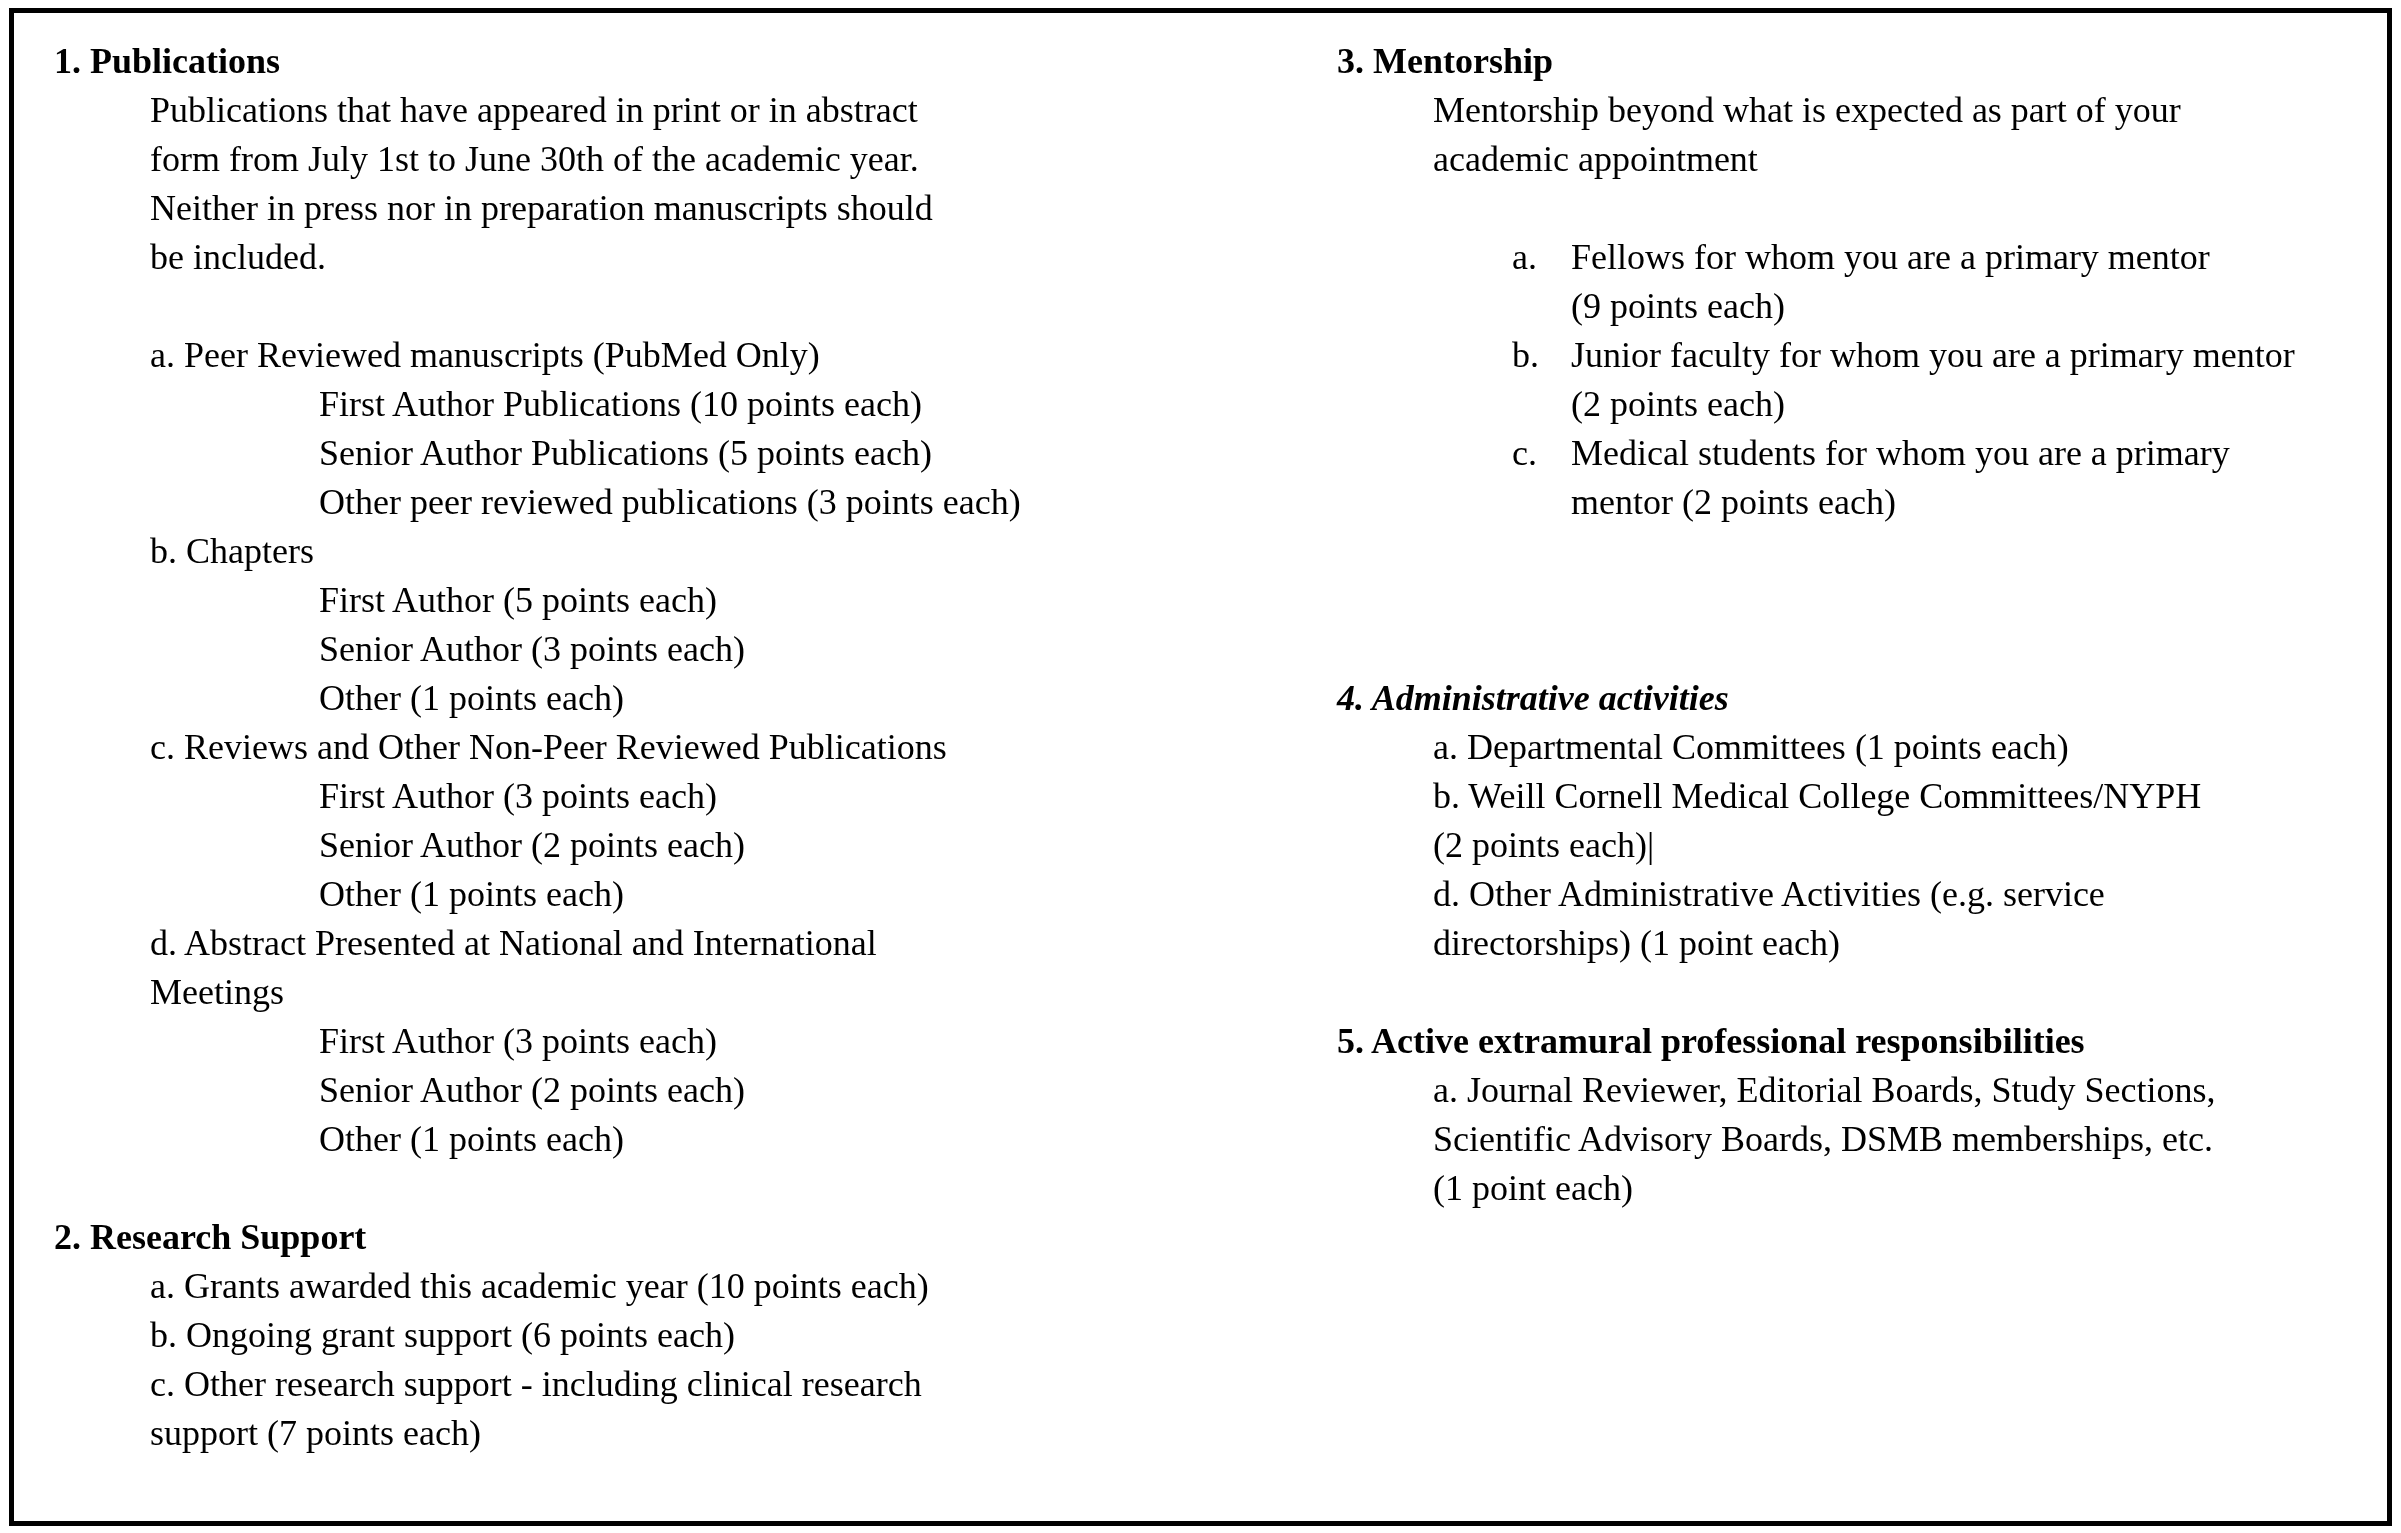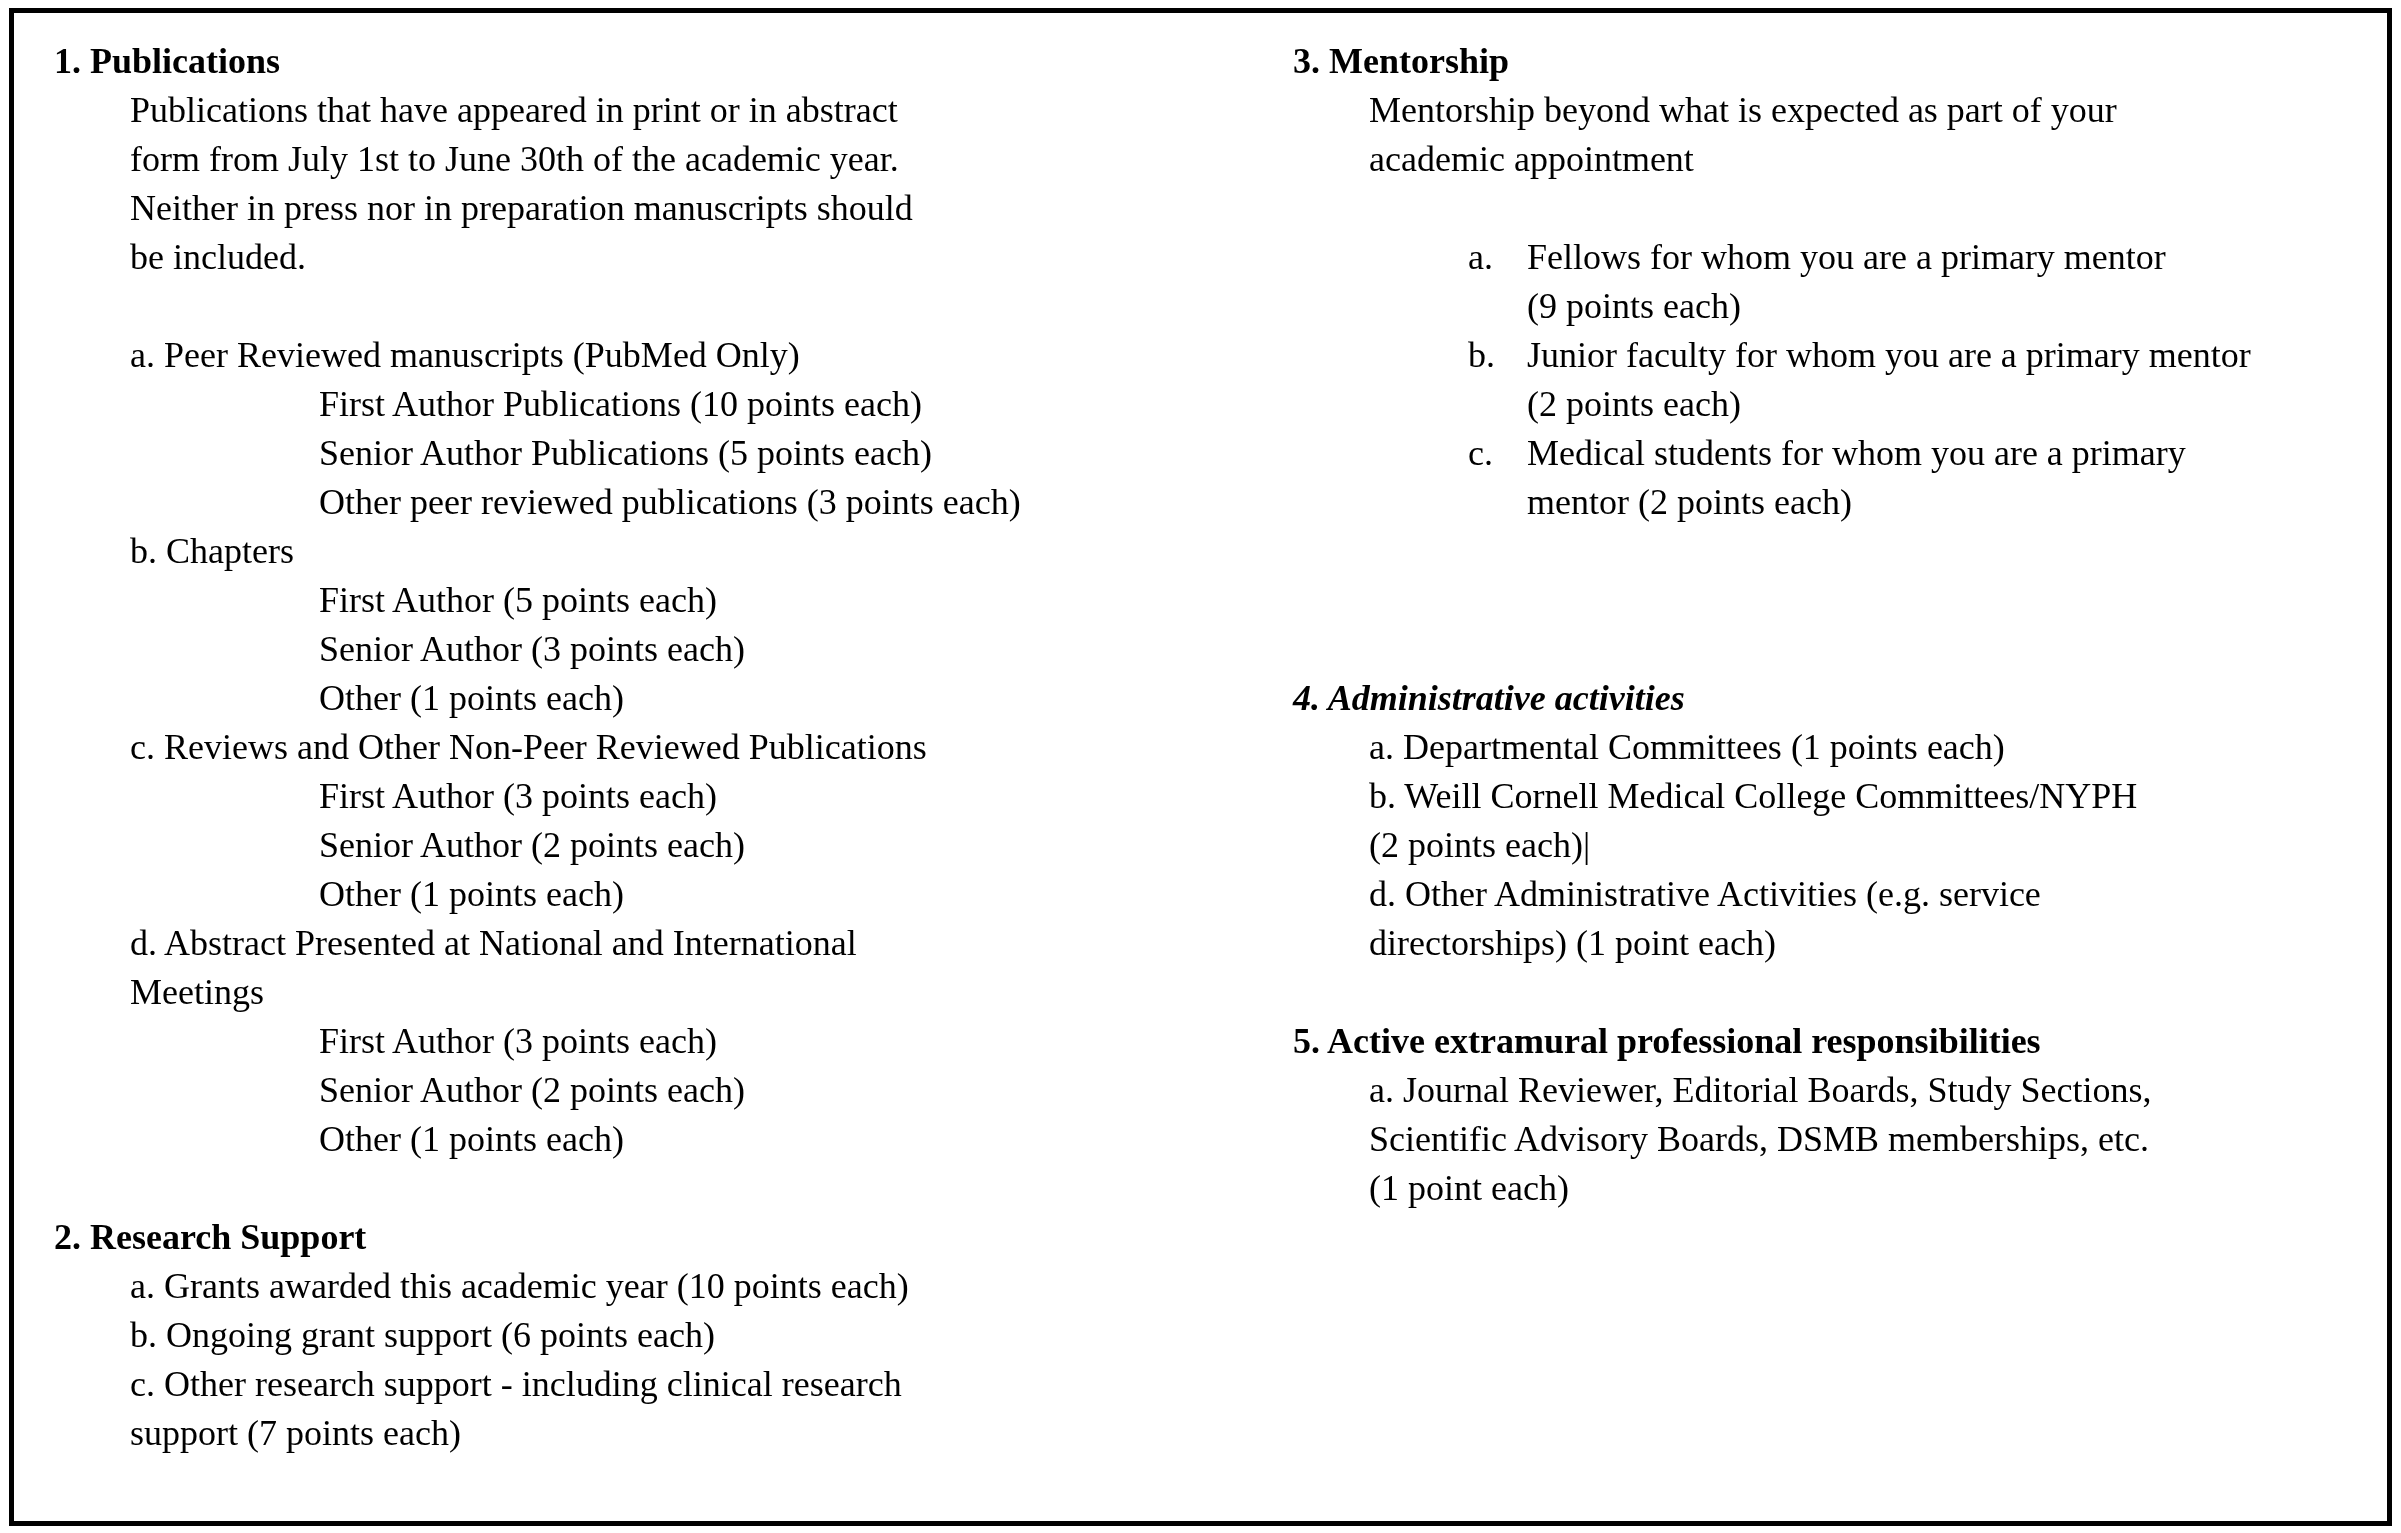--- a/index.html
+++ b/index.html
@@ -14,25 +14,26 @@
     left: 9px; top: 8px;
     width: 2383px; height: 1518px;
     border: 5.1px solid #000000;
     background: #ffffff;
     padding: 24px 28px 22.6px 40px;
     display: flex;
     font-family: "Liberation Serif", "DejaVu Serif", serif;
     font-size: 36px;
     line-height: 49px;
     color: #000000;
+    gap: 44px;
   }
   .col-left  { flex: 0 0 1239px; }
   .col-right { flex: 1 1 auto; }
   .heading   { font-weight: bold; }
-  .indent1   { margin-left: 76px; }
+  .indent1   { margin-left: 96px; }
   .indent2   { margin-left: 265px; }
   .preline   { white-space: pre-line; }
   .gap-1     { margin-top: 49px; }
   .gap-3     { margin-top: 147px; font-style: italic; }
   .mentor-list   { margin-left: 175px; }
   .mentor-item   { display: flex; }
   .mentor-marker { flex: 0 0 59px; }
   .mentor-text   { flex: 1 1 auto; }
 </style>
 </head>

